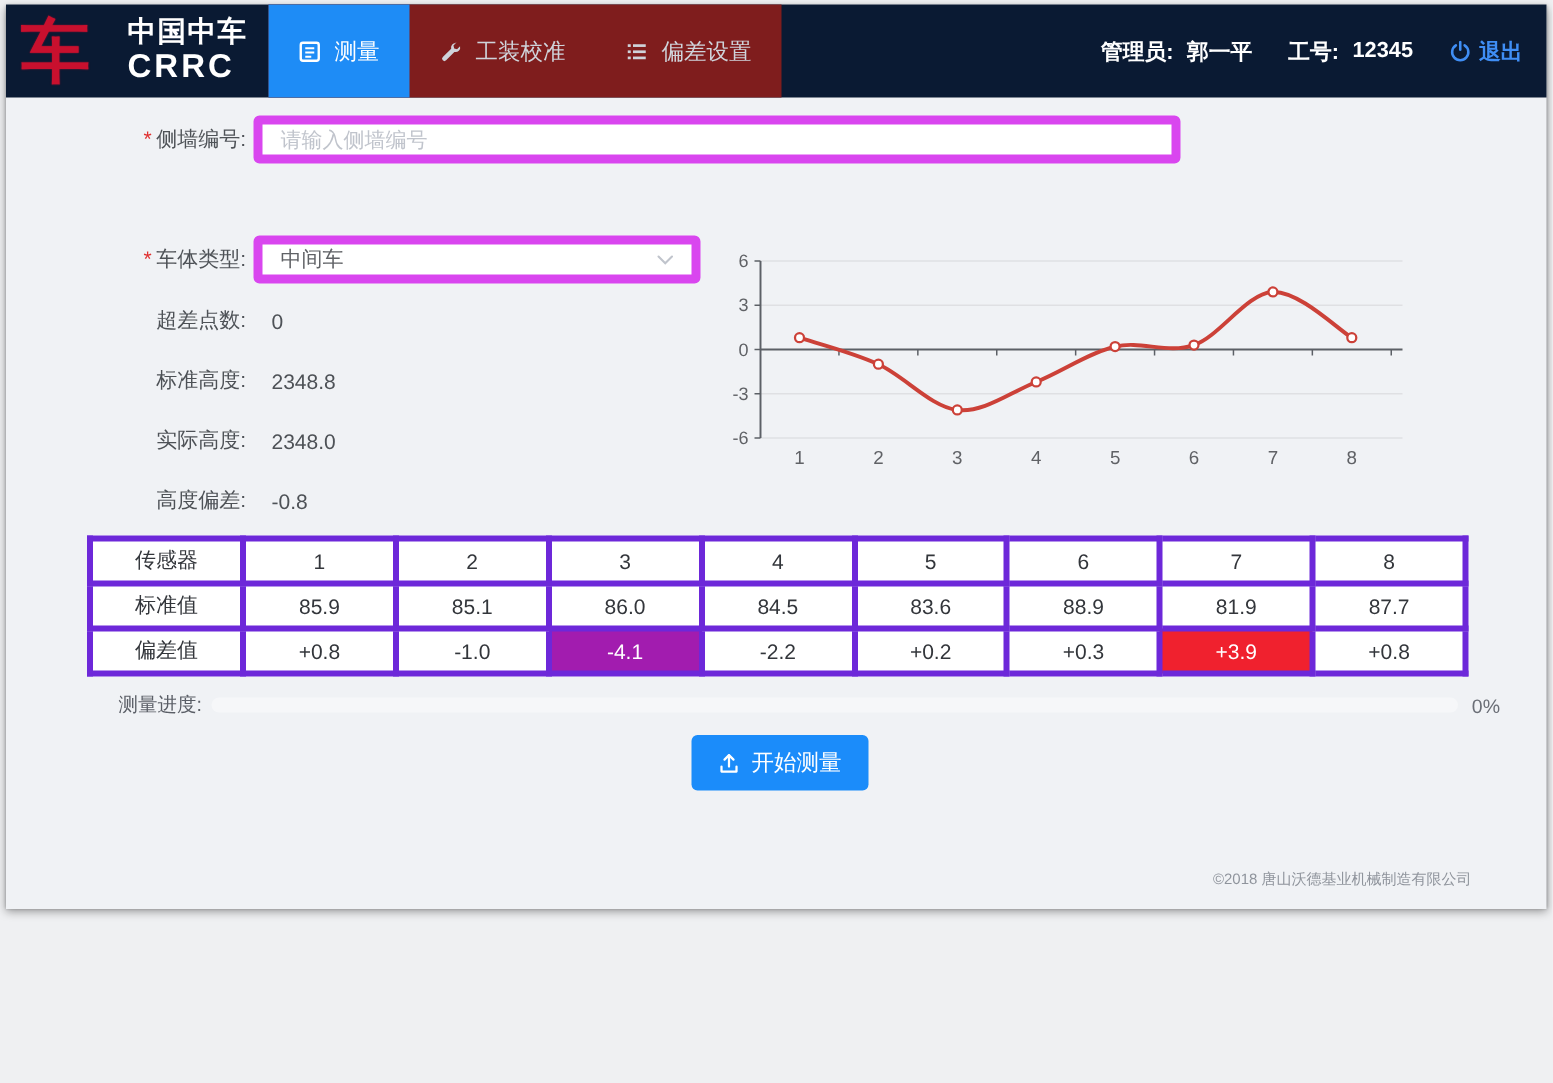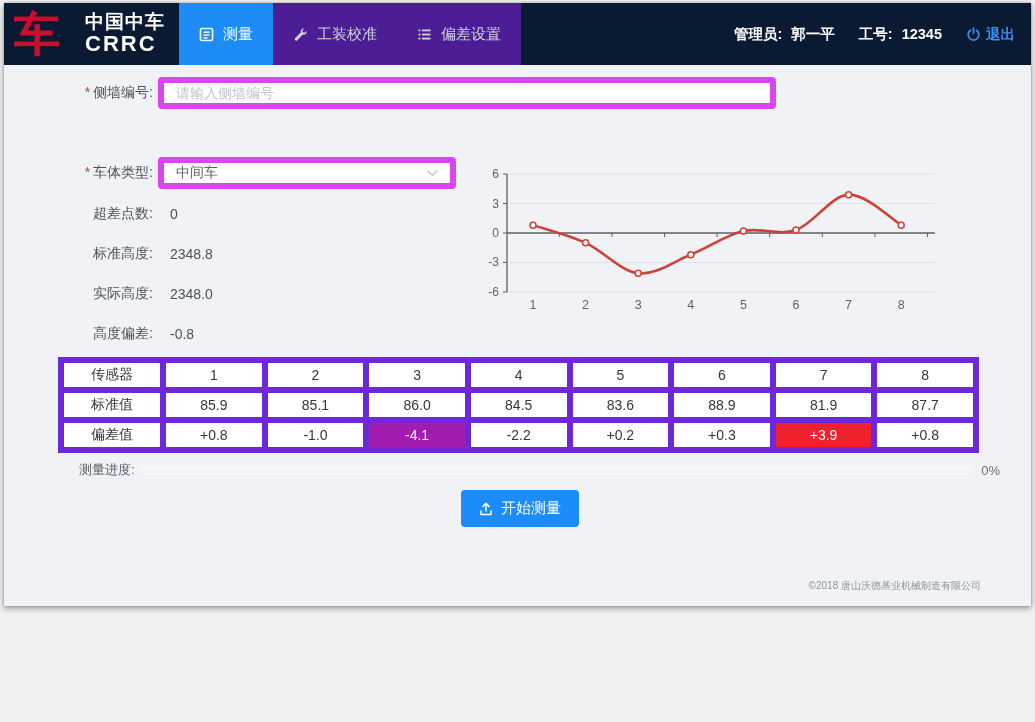--- a/index.html
+++ b/index.html
@@ -23,38 +23,38 @@
   .logo { display:flex; align-items:center; padding:0 14px 0 10px; }
   .logo-emblem {
     width:46px; height:46px; color:#c8102e; font-weight:bold; font-size:46px;
     line-height:46px; text-align:center;
     text-shadow: 0 0 1px #c8102e;
     font-family:"DejaVu Sans", sans-serif;
   }
   .logo-text { margin-left:25px; color:#fff; line-height:1.05; }
   .logo-cn { font-size:19px; font-weight:bold; letter-spacing:1px; }
   .logo-en { font-size:22px; font-weight:bold; letter-spacing:2px; }
-  .tabs { display:flex; align-items:stretch; background:#4c1d95; }
+  .tabs { display:flex; align-items:stretch; background:#7f1d1d; }
   .tab {
     display:flex; align-items:center; gap:9px; padding:0 20px;
     color:#cfd3da; font-size:15px; cursor:pointer; white-space:nowrap;
   }
   .tab .ticon { display:flex; align-items:center; }
   .tab.active { background:#1e8cf6; color:#fff; }
   .tab:not(.active) { padding:0 20px; }
   .hspacer { flex:1; }
   .userbox {
     display:flex; align-items:center; gap:9px; padding-right:16px;
     color:#fff; font-size:14.5px; font-weight:bold;
   }
   .logout {
     display:flex; align-items:center; gap:5px; color:#3f8ef5; cursor:pointer;
   }
   
-  .frow { position:absolute; left:1px; width:771px; height:32px; display:flex; align-items:center; }
+  .frow { position:absolute; left:12px; width:771px; height:32px; display:flex; align-items:center; }
   .flabel {
     width:148px; text-align:right; font-size:14px; color:#4e5257;
     flex:0 0 148px;
   }
   .req { color:#e03131; margin-right:3px; font-size:14px; }
   .tinput, .tselect {
     margin-left:5px; height:32px; background:#fff;
     border:6px solid #d946ef; border-radius:4px;
     font-size:14px; color:#606266; padding:0 12px;
     font-family:"Liberation Sans", sans-serif;
@@ -69,21 +69,21 @@
   .statval { margin-left:17px; font-size:14px; color:#4e5257; }
   
   .chart { position:absolute; left:476px; top:159px; width:462px; height:156px; }
   
   .sensor-table {
     position:absolute; left:54px; top:354px; width:921px;
     border-collapse:collapse; table-layout:fixed; background:#fff;
     font-size:14px; color:#33363b;
   }
   .sensor-table td {
-    border:6px solid #6d28d9; height:30px; text-align:center; padding:0;
+    border:4px solid #6d28d9; height:30px; text-align:center; padding:0;
   }
   .sensor-table td.hl { color:#fff; font-weight:normal; }
   
   .progress-row {
     position:absolute; left:54px; top:458px; width:921px; height:18px;
     display:flex; align-items:center;margin-left:21px;
   }
   .progress-label { font-size:13px; color:#5a5e66; white-space:nowrap; }
   .progress-track {
     flex:1; height:10px; margin-left:6px; border-radius:5px; background:#f6f7f9;

